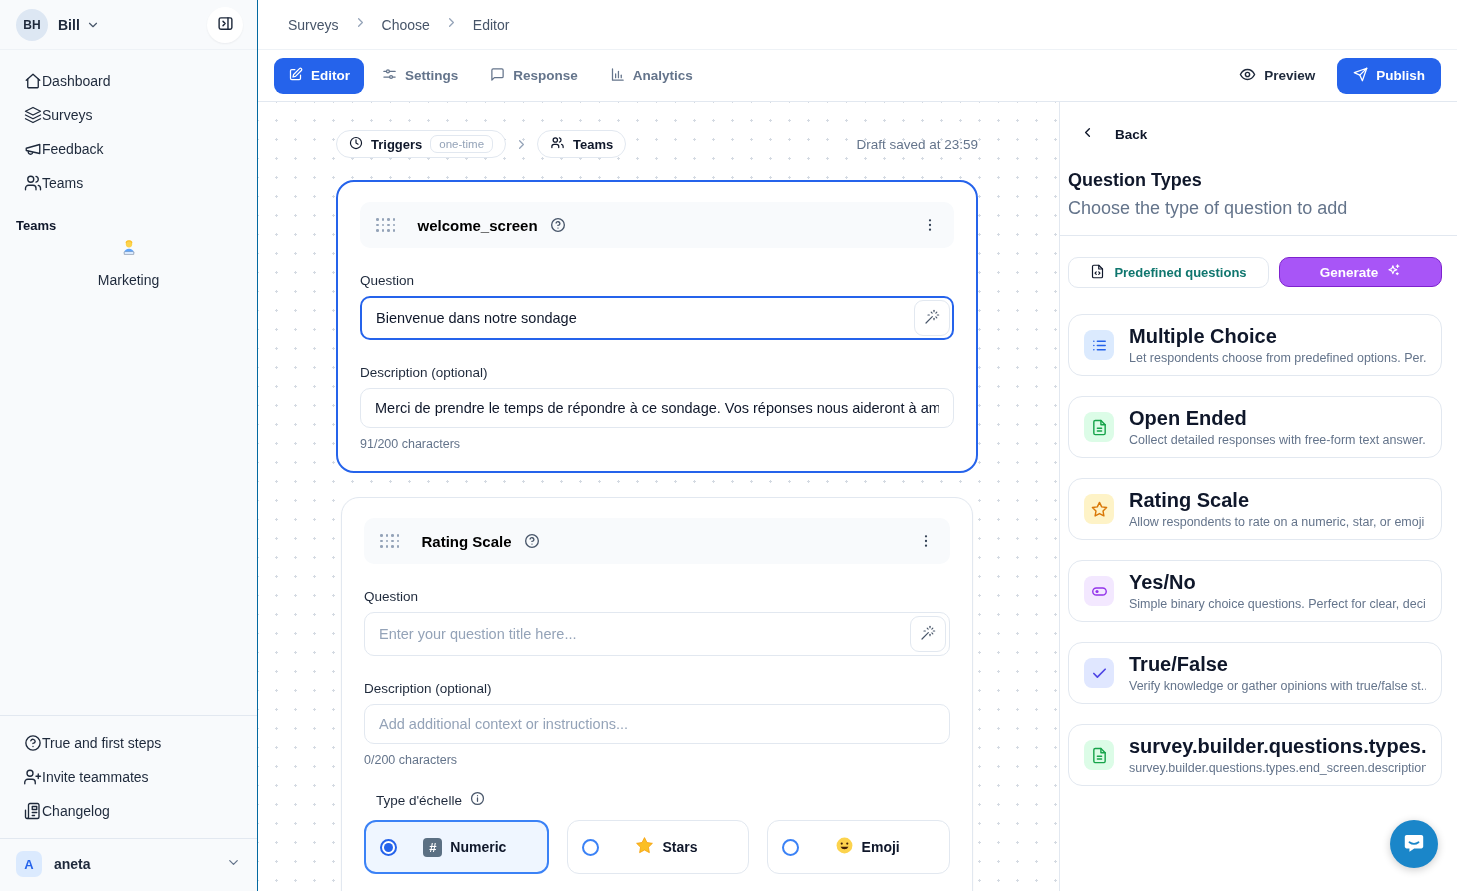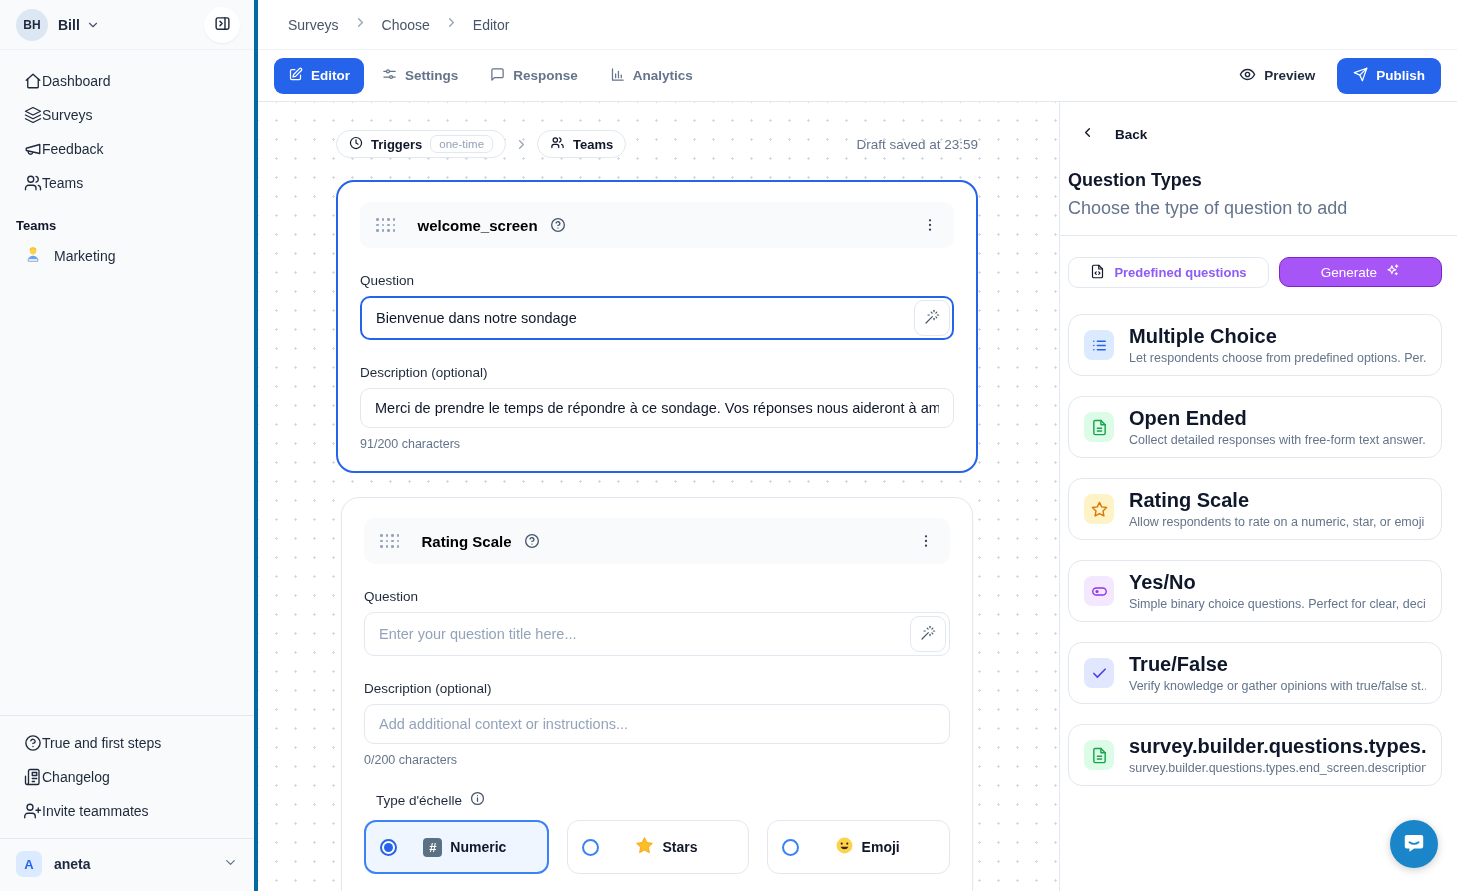--- a/index.html
+++ b/index.html
@@ -1,38 +1,38 @@
 <!DOCTYPE html>
 <html><head>
 <meta charset="utf-8">
 <style>
   * { margin:0; padding:0; box-sizing:border-box; }
   html,body { width:1457px; height:891px; overflow:hidden; background:#fff;
     font-family:"Liberation Sans", sans-serif; color:#0f172a; }
   .app { display:flex; width:100%; height:100%; }
 
   
-  .sidebar { width:258px; flex:0 0 258px; background:#f8fafc; border-right:4px solid #0369a1;
+  .sidebar { width:258px; flex:0 0 258px; background:#f8fafc; border-right:1px solid #0369a1;
     display:flex; flex-direction:column; }
   .sidebar-header { height:50px; display:flex; align-items:center; padding:0 14px 0 16px;
     border-bottom:1px solid #eef2f6; }
   .avatar-bh { width:32px; height:32px; border-radius:50%; background:#dde7f3; color:#1e293b;
     font-size:12px; font-weight:bold; display:flex; align-items:center; justify-content:center; }
   .user-name { margin-left:10px; font-size:14px; font-weight:600; color:#1e293b; }
   .chev { margin-left:6px; display:flex; }
   .sidebar-toggle { margin-left:auto; width:36px; height:36px; border-radius:50%; background:#fff;
     border:none; display:flex; align-items:center; justify-content:center; cursor:pointer;
     box-shadow:0 1px 2px rgba(15,23,42,.06); }
   .nav { padding:14px 8px 0 8px; }
   .nav-item { display:flex; align-items:center; gap:0; height:34px; padding:0 16px;
     border-radius:8px; font-size:14px; color:#1e293b; cursor:pointer; }
   .nav-item .ic { display:flex; width:18px; justify-content:center; }
   .section-label { padding:18px 24px 6px 16px; font-size:13px; font-weight:600; color:#0f172a; }
   .team-item { display:flex; align-items:center; gap:12px; height:34px; padding:0 16px;
-    margin:0 8px; font-size:14px; color:#1e293b; border-radius:8px; cursor:pointer; }
+    margin:0 8px; font-size:14px; color:#1e293b; border-radius:8px; cursor:pointer;flex-direction:column; }
   .sidebar-spacer { flex:1; }
   .sidebar-footer { border-top:1px solid #e2e8f0; padding:10px 8px 0 8px; }
   .org-row { border-top:1px solid #e2e8f0; margin-top:10px; padding:12px 16px 14px 16px;
     display:flex; align-items:center; gap:12px; cursor:pointer; }
   .avatar-a { width:26px; height:26px; border-radius:7px; background:#dbeafe; color:#2563eb;
     font-size:13px; font-weight:bold; display:flex; align-items:center; justify-content:center; }
   .org-name { font-size:14px; font-weight:600; color:#1e293b; flex:1; }
 
   
   .main { flex:1; display:flex; flex-direction:column; min-width:0; }
@@ -106,23 +106,23 @@
   .panel { width:398px; flex:0 0 398px; background:#fff; border-left:1px solid #e2e8f0;
     padding:23px 15px 0 8px; overflow:hidden; }
   .back-row { display:flex; align-items:center; gap:20px; padding-left:12px; font-size:13.5px;
     font-weight:600; color:#0f172a; cursor:pointer; }
   .panel-title { margin-top:27px; font-size:18px; font-weight:bold; color:#0f172a; }
   .panel-sub { margin-top:7px; font-size:18px; color:#64748b; }
   .panel-divider { height:1px; background:#e2e8f0; margin:16px -15px 0 -16px; }
   .panel-actions { display:flex; gap:10px; margin-top:21px; }
   .predef-btn { flex:1; height:31px; display:flex; align-items:center; justify-content:center; gap:9px;
     background:#fff; border:1px solid #e2e8f0; border-radius:10px; font-size:13px; font-weight:600;
-    color:#8b5cf6; cursor:pointer; font-family:"Liberation Sans", sans-serif; }
+    color:#0f766e; cursor:pointer; font-family:"Liberation Sans", sans-serif; }
   .generate-btn { width:163px; height:30px; display:flex; align-items:center; justify-content:center; gap:8px;
-    background:#a855f7; border:1px solid #7e22ce; border-radius:10px; font-size:13.5px; font-weight:400;
+    background:#a855f7; border:1px solid #7e22ce; border-radius:10px; font-size:13.5px; font-weight:700;
     color:#fff; cursor:pointer; font-family:"Liberation Sans", sans-serif; }
   .type-list { margin-top:26px; display:flex; flex-direction:column; gap:20px; }
   .type-card { border:1px solid #e2e8f0; border-radius:14px; height:62px; display:flex;
     align-items:center; padding:0 15px; gap:15px; cursor:pointer; background:#fff; }
   .type-ic { width:30px; height:30px; border-radius:8px; display:flex; align-items:center;
     justify-content:center; flex:0 0 30px; }
   .ti-blue { background:#dbeafe; } .ti-green { background:#dcfce7; } .ti-amber { background:#fef3c7; }
   .ti-purple { background:#f3e8ff; } .ti-indigo { background:#e0e7ff; }
   .type-txt { min-width:0; }
   .type-name { font-size:20px; font-weight:bold; color:#0f172a; white-space:nowrap; overflow:hidden; }
@@ -222,38 +222,38 @@
               <circle cx="12" cy="12" r="9.5"></circle>
               <path d="M9.1 9a3 3 0 0 1 5.8 1c0 2-3 2.6-3 2.6"></path>
               <line x1="12" y1="16.6" x2="12.01" y2="16.6"></line>
             </svg>
         </span>
         <span>True and first steps</span>
       </div>
       <div class="nav-item">
         <span class="ic">
           <svg width="18" height="18" viewBox="0 0 24 24" fill="none" stroke="#1e293b" stroke-width="1.8" stroke-linecap="round" stroke-linejoin="round">
+              <path d="M15 21v-2a4 4 0 0 0-4-4H5a4 4 0 0 0-4 4v2"></path>
+              <circle cx="8" cy="7" r="4"></circle>
+              <line x1="19" y1="8" x2="19" y2="14"></line>
+              <line x1="22" y1="11" x2="16" y2="11"></line>
+            </svg>
+        </span>
+        <span>Invite teammates</span>
+      </div>
+      <div class="nav-item">
+        <span class="ic">
+          <svg width="18" height="18" viewBox="0 0 24 24" fill="none" stroke="#1e293b" stroke-width="1.8" stroke-linecap="round" stroke-linejoin="round">
               <path d="M4 22h14a2 2 0 0 0 2-2V4a2 2 0 0 0-2-2H8a2 2 0 0 0-2 2v16a2 2 0 0 1-2 2Zm0 0a2 2 0 0 1-2-2v-9"></path>
               <path d="M17 14h-6"></path>
               <path d="M14 18h-3"></path>
               <rect x="11" y="6" width="6" height="4"></rect>
             </svg>
         </span>
         <span>Changelog</span>
-      </div>
-      <div class="nav-item">
-        <span class="ic">
-          <svg width="18" height="18" viewBox="0 0 24 24" fill="none" stroke="#1e293b" stroke-width="1.8" stroke-linecap="round" stroke-linejoin="round">
-              <path d="M15 21v-2a4 4 0 0 0-4-4H5a4 4 0 0 0-4 4v2"></path>
-              <circle cx="8" cy="7" r="4"></circle>
-              <line x1="19" y1="8" x2="19" y2="14"></line>
-              <line x1="22" y1="11" x2="16" y2="11"></line>
-            </svg>
-        </span>
-        <span>Invite teammates</span>
       </div>
     </div>
     <div class="org-row">
       <div class="avatar-a">A</div>
       <span class="org-name">aneta</span>
       <span>
         <svg width="15" height="15" viewBox="0 0 24 24" fill="none" stroke="#64748b" stroke-width="2" stroke-linecap="round" stroke-linejoin="round">
             <path d="m6 9 6 6 6-6"></path>
           </svg>
       </span>

